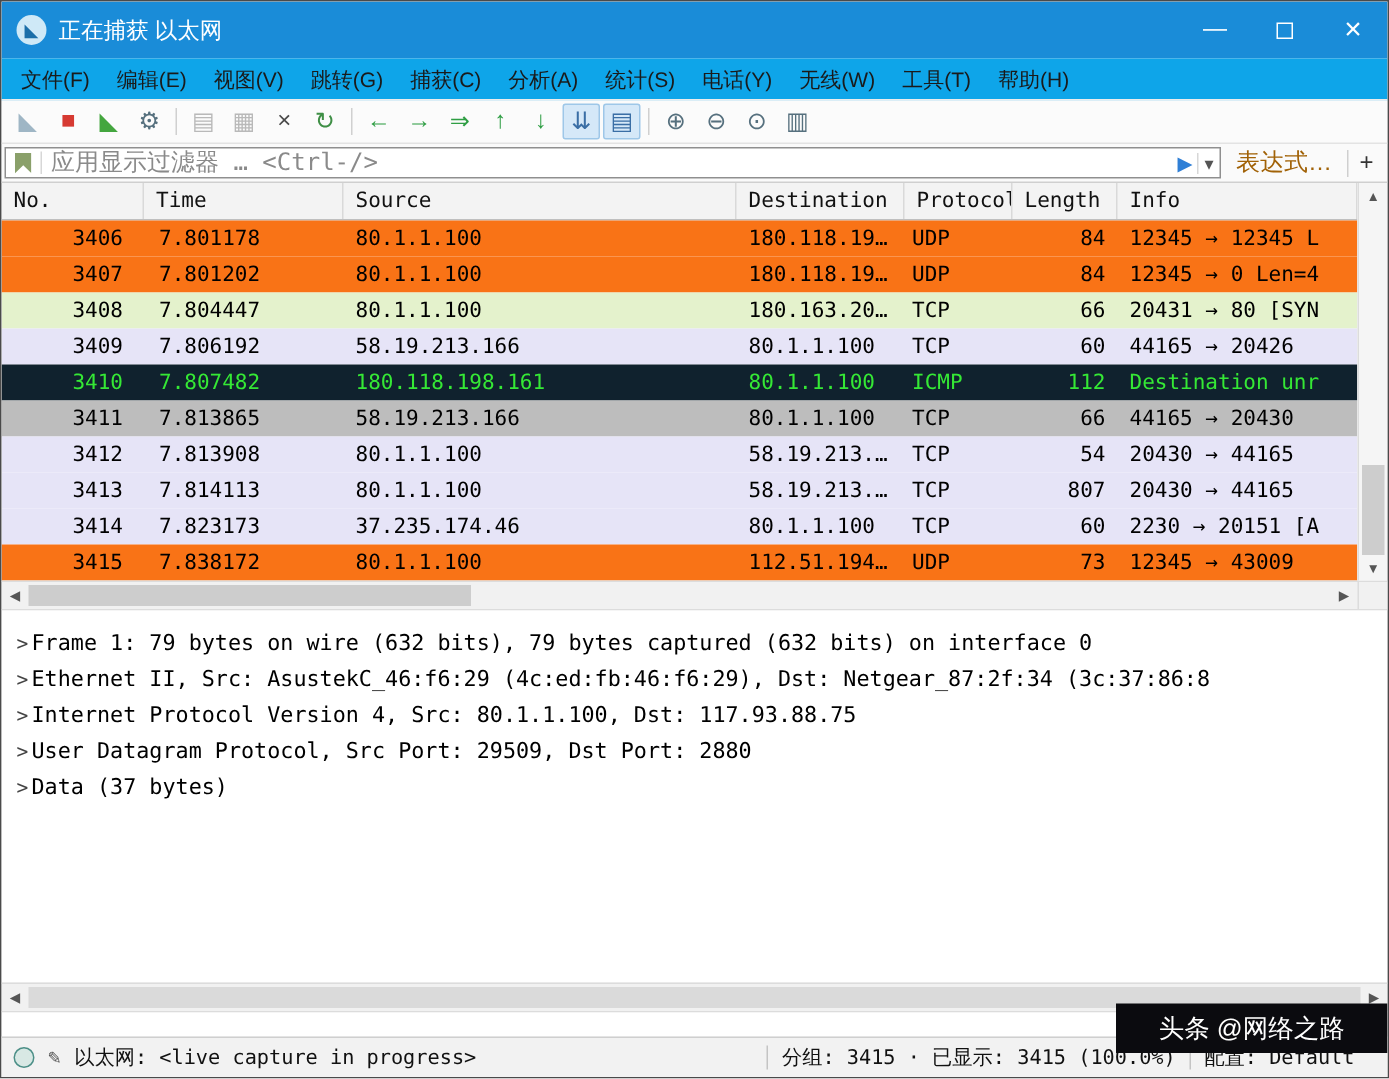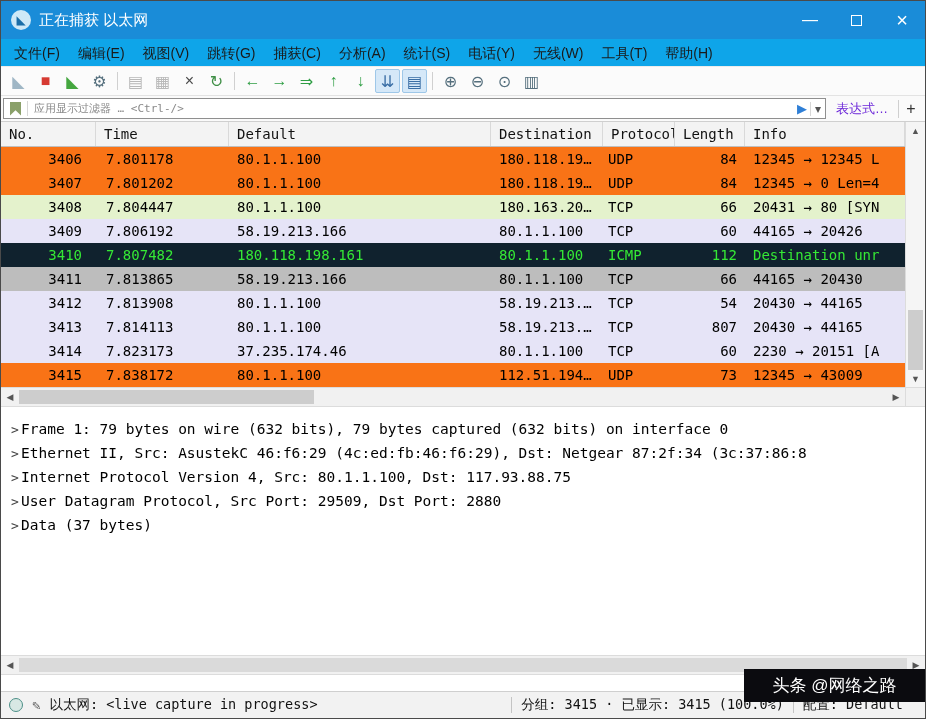--- a/index.html
+++ b/index.html
@@ -23,24 +23,24 @@
   .toolbar { height: 29px; background: #fbfbfb; display: flex; align-items: center; padding-left: 4px; border-bottom: 1px solid #e3e3e3; }
   .tb-btn { width: 25px; height: 24px; display: flex; align-items: center; justify-content: center; font-size: 16px; margin: 0 1px; border: 1px solid transparent; }
   .tb-btn.pressed { background: #d5e8f8; border: 1px solid #9ec7e8; border-radius: 2px; }
   .tb-sep { width: 1px; height: 18px; background: #d0d0d0; margin: 0 4px; }
   
   .filterbar { height: 26px; background: #fafafa; display: flex; align-items: center; padding: 2px; border-bottom: 1px solid #cfcfcf; }
   .filter-input { flex: 1; height: 21px; background: #fff; border: 1px solid #8f8f8f; display: flex; align-items: center; padding: 0 4px; }
   .bookmark { width: 11px; height: 14px; background: #8aa06a; margin: 0 6px 0 2px;
     clip-path: polygon(0 0, 100% 0, 100% 100%, 50% 62%, 0 100%); }
   .f-sep { width: 1px; height: 15px; background: #d7d7d7; margin-right: 6px; }
-  .placeholder { color: #8a8a8a; font-size: 11px; font-family: "DejaVu Sans Mono", monospace; flex: 1; white-space: nowrap; overflow: hidden; }
+  .placeholder { color: #8a8a8a; font-size: 16px; font-family: "DejaVu Sans Mono", monospace; flex: 1; white-space: nowrap; overflow: hidden; }
   .apply-arrow { color: #2f7fd6; font-size: 13px; margin: 0 3px; }
   .drop-caret { color: #555; font-size: 12px; border-left: 1px solid #d7d7d7; padding-left: 4px; }
-  .expr-btn { font-size: 13px; color: #6d28d9; padding: 0 10px; white-space: nowrap; }
+  .expr-btn { font-size: 16px; color: #a16207; padding: 0 10px; white-space: nowrap; }
   .vbar { width: 1px; height: 18px; background: #cfcfcf; }
   .add-btn { width: 24px; text-align: center; font-size: 16px; color: #333; }
   
   .packet-area { height: 265px; display: flex; }
   .packet-main { width: 904px; overflow: hidden; text-align: right; }
   .pkt-grid { display: grid; grid-template-columns: 95px 133px 262px 112px 72px 70px minmax(0,1fr); }
   .pkt-header { height: 25px; background: #f3f3f3; border-bottom: 1px solid #bfbfbf;
     font-family: "DejaVu Sans Mono", monospace; font-size: 14px; color: #111; }
   .hcell { display: flex; align-items: center; padding-left: 8px; border-right: 1px solid #d9d9d9; overflow: hidden; white-space: nowrap; }
   .pkt-row { height: 24px; font-family: "DejaVu Sans Mono", monospace; font-size: 14px; color: #000; }
@@ -153,21 +153,21 @@
     <span class="expr-btn">表达式…</span>
     <span class="vbar"></span>
     <span class="add-btn">+</span>
   </div>
 
   <div class="packet-area">
     <div class="packet-main">
       <div class="pkt-grid pkt-header">
           <div class="hcell c0">No.</div>
           <div class="hcell c1">Time</div>
-          <div class="hcell c2">Default</div>
+          <div class="hcell c2">Source</div>
           <div class="hcell c3">Destination</div>
           <div class="hcell c4">Protocol</div>
           <div class="hcell c5">Length</div>
           <div class="hcell c6">Info</div>
         </div>
       <div>
           <div class="pkt-grid pkt-row row-udp">
             <div class="cell c0">3406</div>
             <div class="cell c1">7.801178</div>
             <div class="cell c2">80.1.1.100</div>

